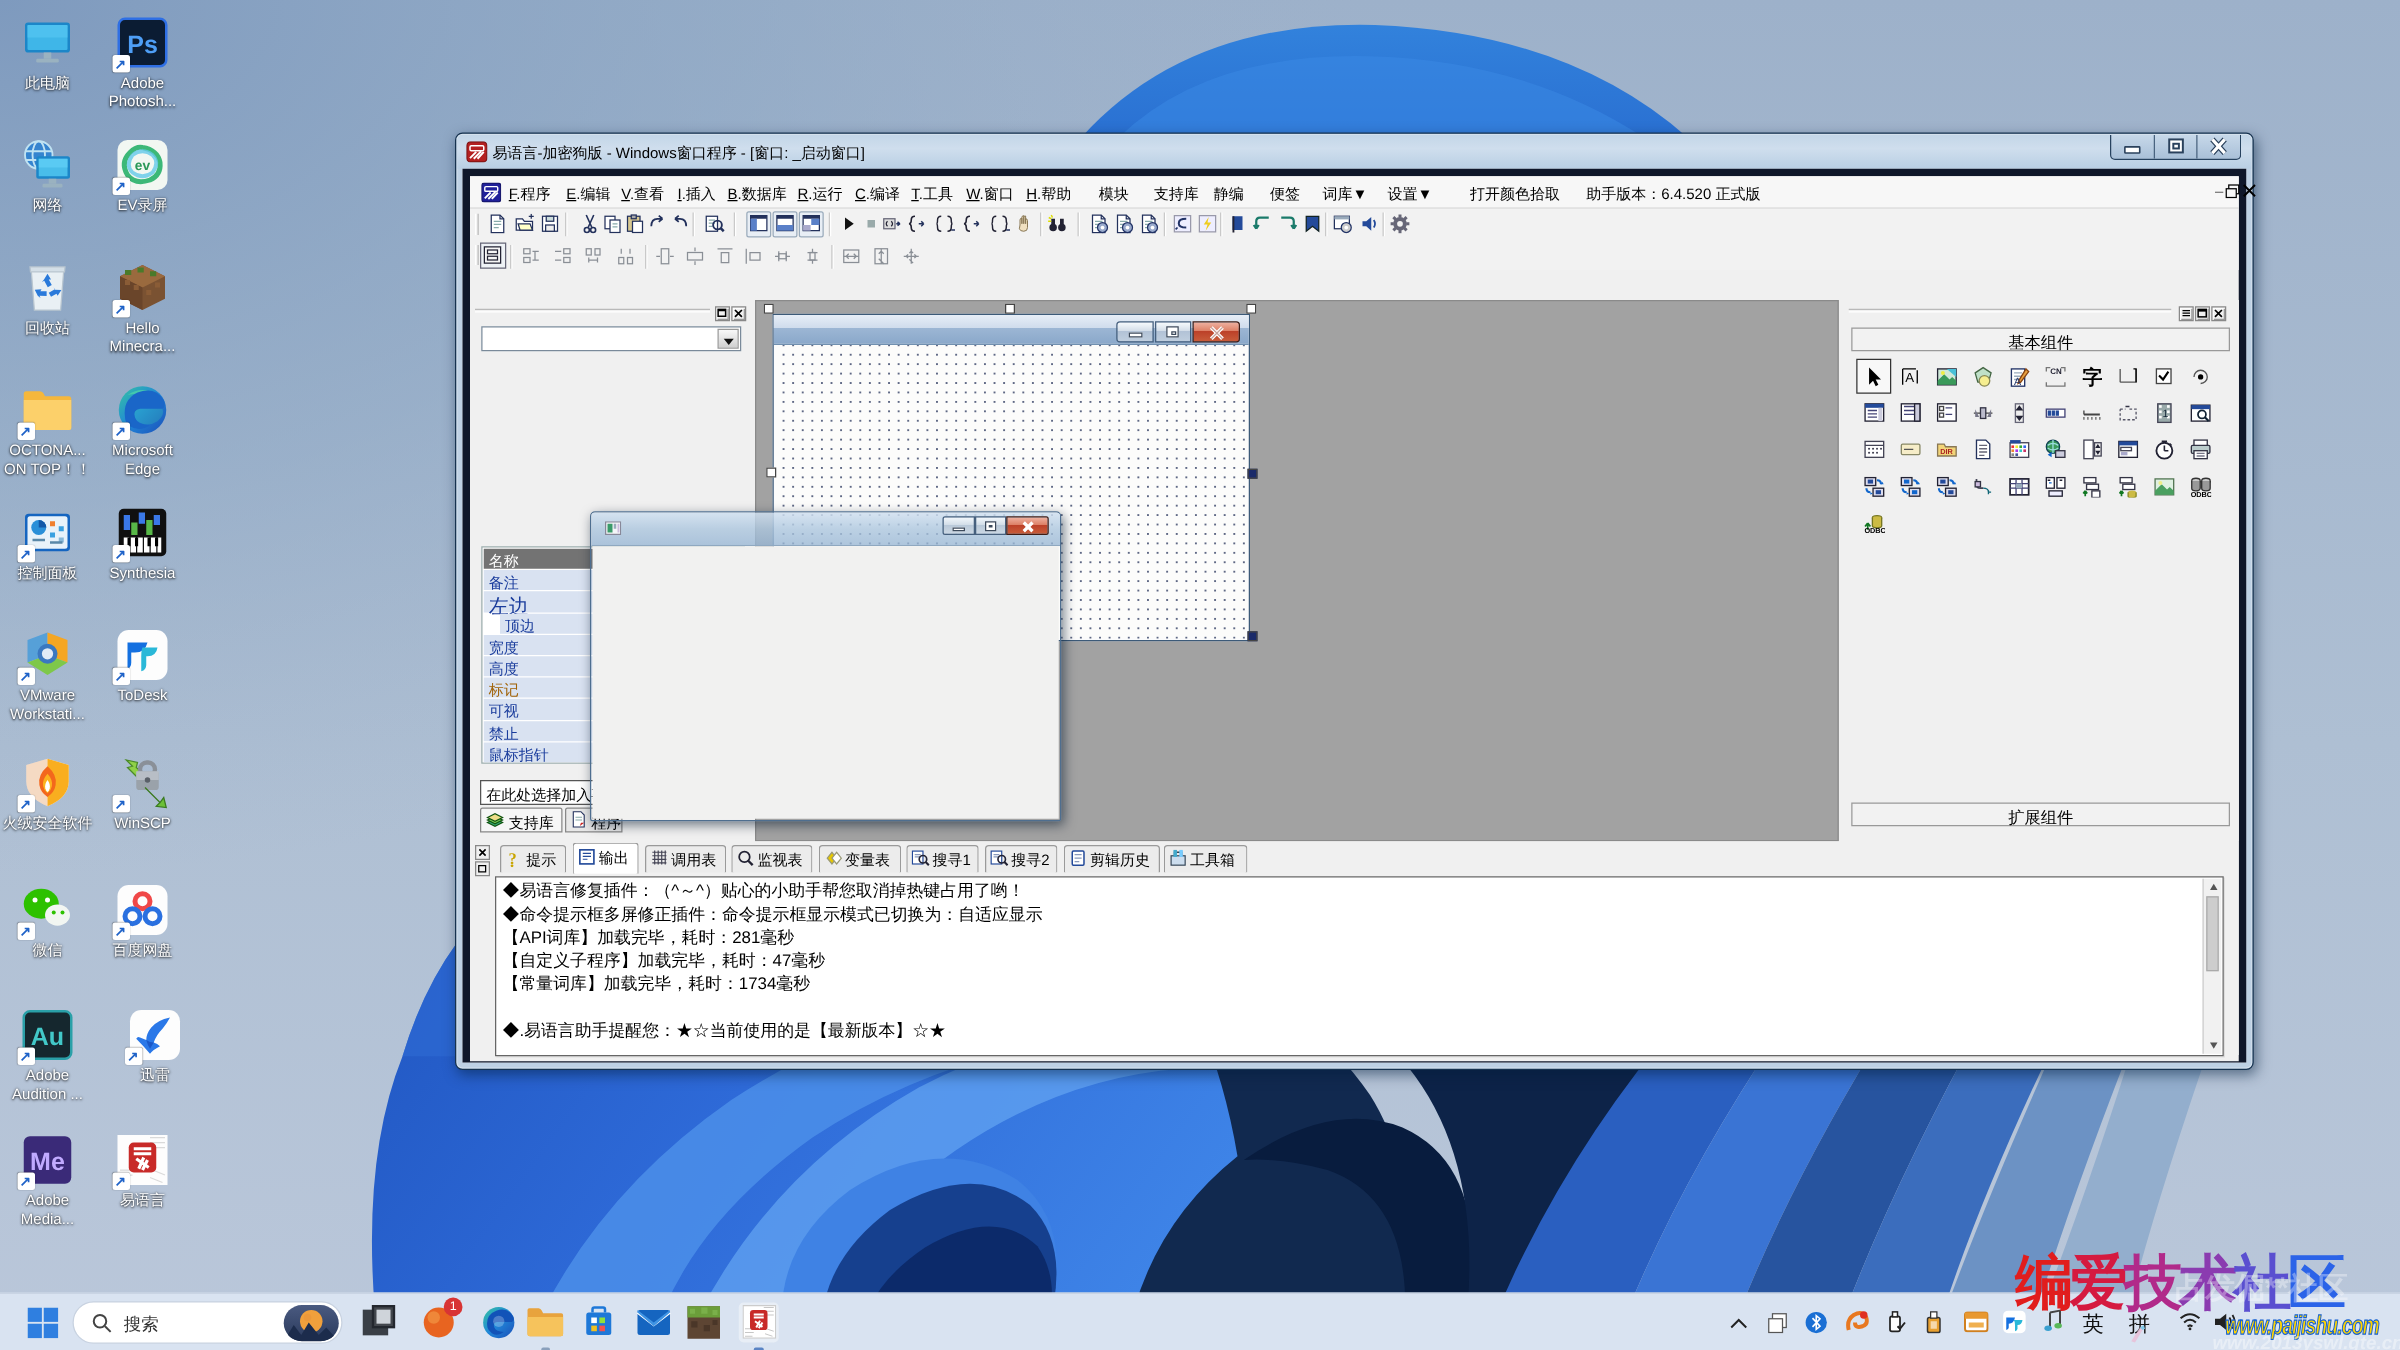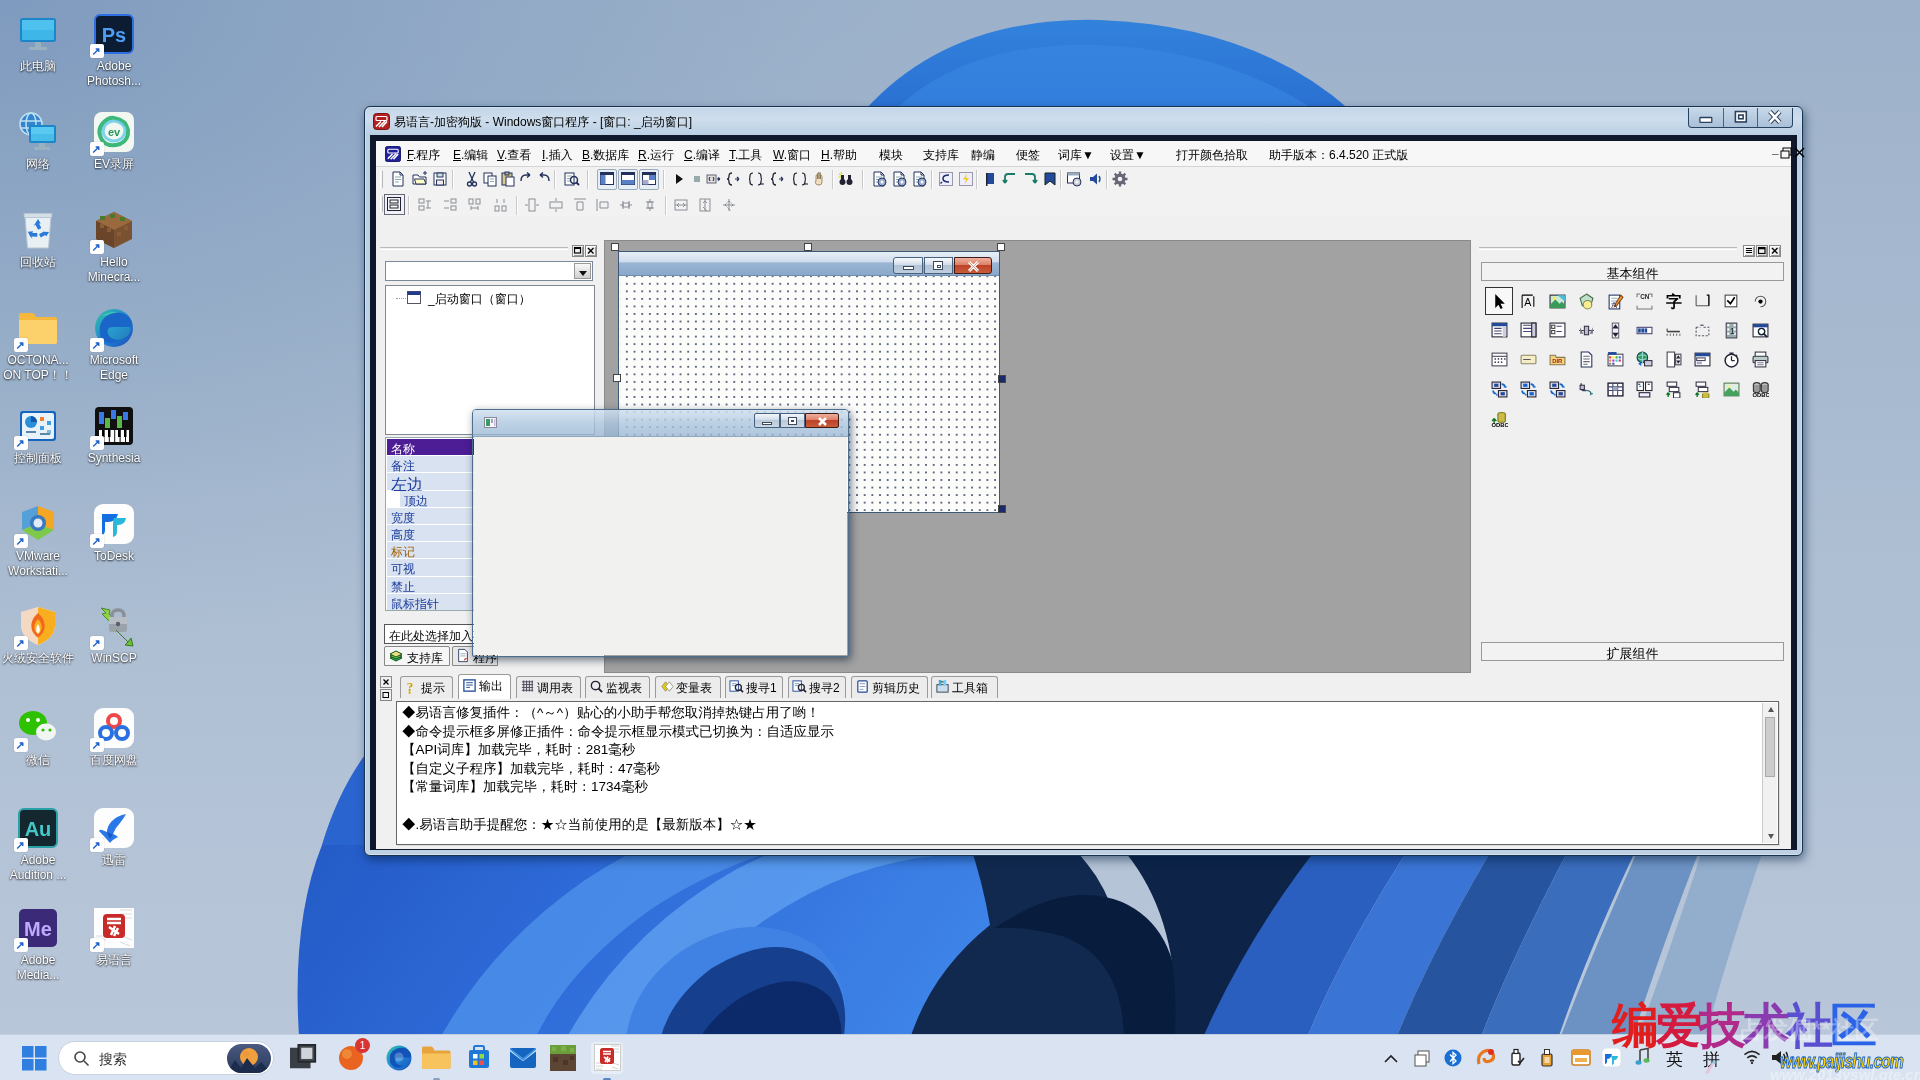--- a/index.html
+++ b/index.html
@@ -360,21 +360,21 @@
         <div class="ic">
   <svg width="44" height="44" viewBox="0 0 44 44">
             <rect x="2" y="2" width="40" height="40" rx="9" fill="#fdfdfd"></rect>
             <circle cx="22" cy="15" r="6" fill="none" stroke="#f04848" stroke-width="4"></circle>
             <circle cx="14" cy="27" r="6" fill="none" stroke="#2a70e0" stroke-width="4"></circle>
             <circle cx="30" cy="27" r="6" fill="none" stroke="#2a70e0" stroke-width="4"></circle>
           </svg>
   <div class="sc"></div></div>
         <div class="lbl">百度网盘</div>
       </div>
-<div class="dico" style="left:76px;top:806px">
+<div class="dico" style="left:86px;top:806px">
         <div class="ic">
   <svg width="44" height="44" viewBox="0 0 44 44">
             <rect x="2" y="2" width="40" height="40" rx="9" fill="#fdfdfd"></rect>
             <path d="M34,8 Q24,10 19,16 Q15,21 15,26 L10,24 Q8,23 7,25 Q12,30 18,37 Q20,34 26,31 Q24,29 21,28 Q23,22 28,17 Q32,12 34,8 Z" fill="#2a78e8"></path>
             <path d="M15,26 Q18,28 21,28 L18,33 Q16,30 15,26 Z" fill="#1a58c8"></path>
           </svg>
   <div class="sc"></div></div>
         <div class="lbl">迅雷</div>
       </div>
 <div class="dico" style="left:76px;top:906px">
@@ -697,30 +697,22 @@
             <div class="abs" style="left:209px;top:5px;width:12px;height:12px;background:#f0f0f0;border:1px solid #888;box-shadow:1px 1px 0 #fff inset,-1px -1px 0 #999 inset">
               <svg class="abs" style="left:-1px;top:-1px" width="12" height="12" viewBox="0 0 12 12">
                 <path d="M3,3 L8.5,8.5 M8.5,3 L3,8.5" stroke="#000" stroke-width="1.4"></path>
               </svg>
             </div>
             <div class="abs" style="left:9px;top:21px;width:208px;height:20px;background:#fff;border:1px solid #7a8a9a">
               <span class="dd abs" style="right:1px;top:1px;bottom:1px;width:17px;background:linear-gradient(180deg,#f8f8f8,#d0d0d0);border:1px solid #999">
                 <i class="abs" style="left:4px;top:7px;border:4px solid transparent;border-top:5px solid #111"></i>
               </span>
             </div>
-            <div class="abs" style="left:9px;top:45px;width:210px;height:150px;background:#fff;border:1px solid #828790">
-              <div class="abs" style="left:10px;top:12px;width:12px;border-top:1px dotted #999"></div>
-              <svg class="abs" style="left:21px;top:5px" width="14" height="13" viewBox="0 0 14 13">
-                <rect x="0.5" y="0.5" width="13" height="12" fill="#fff" stroke="#556"></rect>
-                <rect x="0.5" y="0.5" width="13" height="3.5" fill="#223a8a"></rect>
-              </svg>
-              <span class="abs" style="left:42px;top:5px;font-size:12px">_启动窗口（窗口）</span>
-            </div>
             <div class="abs" style="left:9px;top:197px;width:211px;height:174px;background:#fff;border:1px solid #9aa;overflow:hidden">
-              <div class="abs" style="left:1px;top:1.0px;width:89px;height:16.2px;background:#4c1d95;color:#fff;font-size:12px;padding:2px 0 0 4px;white-space:nowrap">名称</div>
+              <div class="abs" style="left:1px;top:1.0px;width:89px;height:16.2px;background:#737373;color:#fff;font-size:12px;padding:2px 0 0 4px;white-space:nowrap">名称</div>
               <div class="abs" style="left:91px;top:1.0px;width:118px;height:16.2px;background:#b9cbe3;color:#223;font-size:12px;padding:2px 0 0 4px;white-space:nowrap">_启</div>
               <div class="abs" style="left:1px;top:18.2px;width:89px;height:16.2px;background:#d9e2f1;color:#1a3c9c;font-size:12px;padding:2px 0 0 4px;white-space:nowrap">备注</div>
               <div class="abs" style="left:91px;top:18.2px;width:118px;height:16.2px;background:#d9e2f1;color:#223;font-size:12px;padding:2px 0 0 4px;white-space:nowrap">在程</div>
               <div class="abs" style="left:1px;top:35.4px;width:89px;height:16.2px;background:#d9e2f1;color:#1a3c9c;font-size:16px;padding:2px 0 0 4px;white-space:nowrap">左边</div>
               <div class="abs" style="left:91px;top:35.4px;width:118px;height:16.2px;background:#d9e2f1;color:#223;font-size:12px;padding:2px 0 0 4px;white-space:nowrap">50</div>
               <div class="abs" style="left:14px;top:52.6px;width:89px;height:16.2px;background:#d9e2f1;color:#1a3c9c;font-size:12px;padding:2px 0 0 4px;white-space:nowrap">顶边</div>
               <div class="abs" style="left:91px;top:52.6px;width:118px;height:16.2px;background:#d9e2f1;color:#223;font-size:12px;padding:2px 0 0 4px;white-space:nowrap">50</div>
               <div class="abs" style="left:1px;top:69.8px;width:89px;height:16.2px;background:#d9e2f1;color:#1a3c9c;font-size:12px;padding:2px 0 0 4px;white-space:nowrap">宽度</div>
               <div class="abs" style="left:91px;top:69.8px;width:118px;height:16.2px;background:#d9e2f1;color:#223;font-size:12px;padding:2px 0 0 4px;white-space:nowrap">380</div>
               <div class="abs" style="left:1px;top:87.0px;width:89px;height:16.2px;background:#d9e2f1;color:#1a3c9c;font-size:12px;padding:2px 0 0 4px;white-space:nowrap">高度</div>

